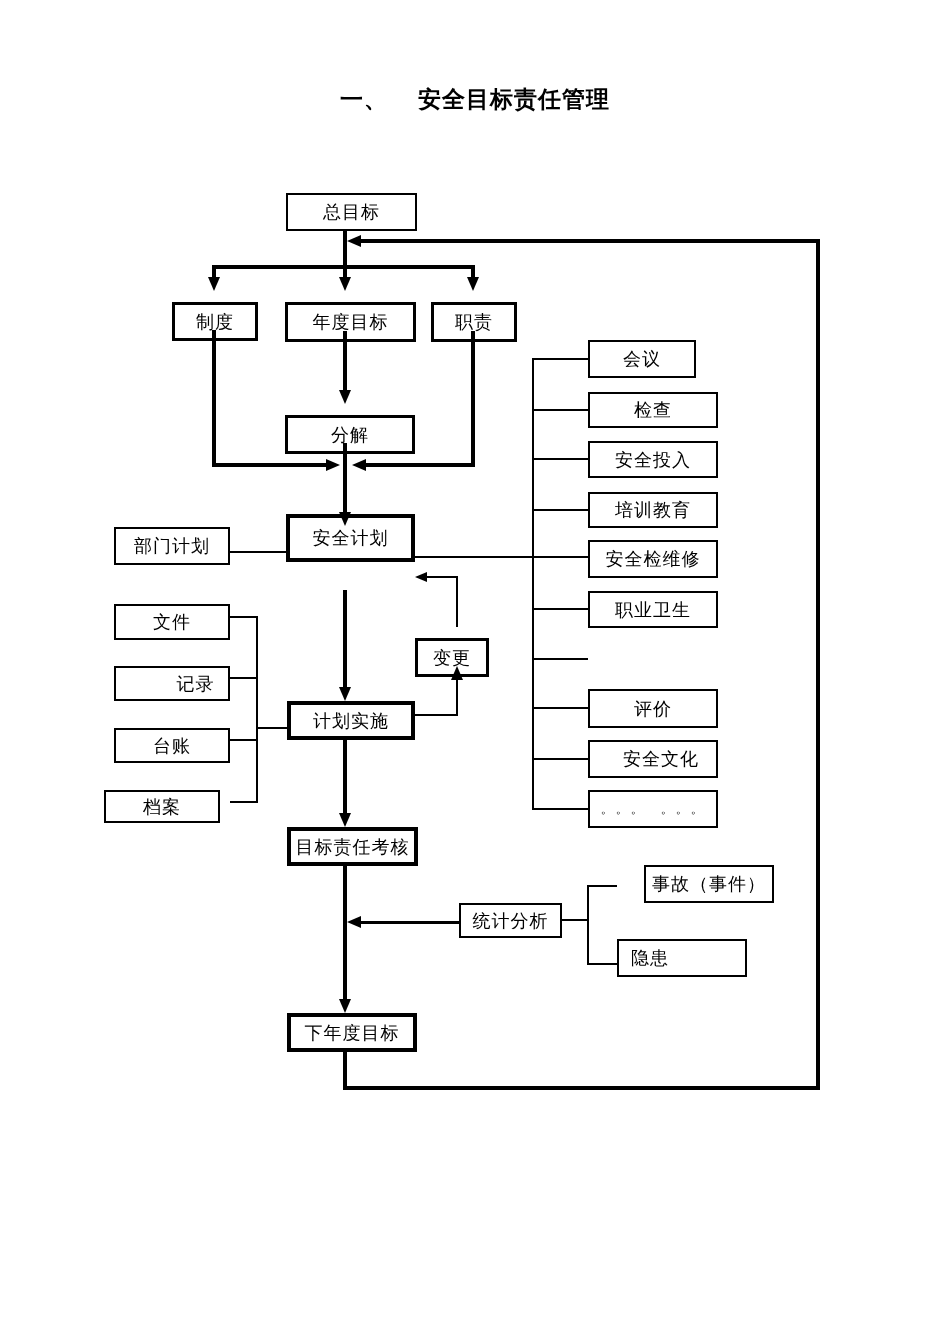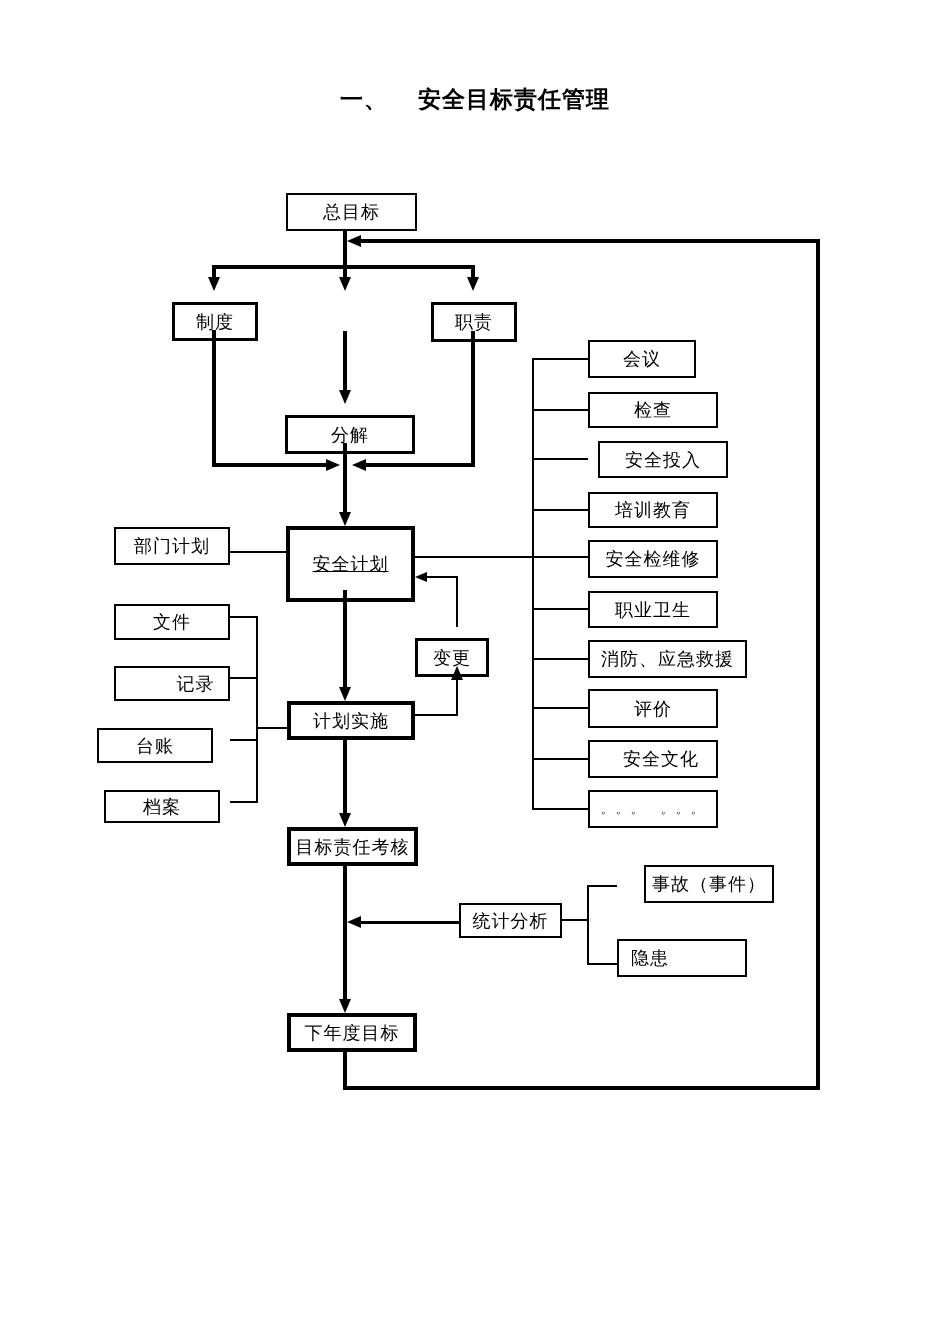--- a/index.html
+++ b/index.html
@@ -33,44 +33,44 @@
 <body>
 
 <div class="page">
 
   <div class="title">
     <span class="pre">一、</span><span>安全目标责任管理</span>
   </div>
 
   <div class="box" style="left:286px;top:193px;width:131px;height:38px;">总目标</div>
   <div class="box b3" style="left:172px;top:291px;width:86px;height:39px;">制度</div>
+  <div class="box b3" style="left:285px;top:291px;width:131px;height:40px;">年度目标</div>
   <div class="box b3" style="left:431px;top:291px;width:86px;height:40px;">职责</div>
   <div class="box b3" style="left:285px;top:404px;width:130px;height:39px;">分解</div>
-  <div class="box b4" style="left:286px;top:526px;width:129px;height:76px;text-decoration:underline;">安全计划</div>
+  <div class="box b4" style="left:286px;top:514px;width:129px;height:48px;">安全计划</div>
   <div class="box" style="left:114px;top:527px;width:116px;height:38px;">部门计划</div>
   <div class="box b3" style="left:415px;top:627px;width:74px;height:39px;">变更</div>
   <div class="box b4" style="left:287px;top:701px;width:128px;height:39px;">计划实施</div>
   <div class="box b4" style="left:287px;top:827px;width:131px;height:39px;">目标责任考核</div>
   <div class="box" style="left:459px;top:903px;width:103px;height:35px;">统计分析</div>
   <div class="box" style="left:617px;top:865px;width:130px;height:38px;margin-left:27px;">事故（事件）</div>
   <div class="box left-pad" style="left:617px;top:939px;width:130px;height:38px;">隐患</div>
   <div class="box b4" style="left:287px;top:1013px;width:130px;height:39px;">下年度目标</div>
 
   <div class="box" style="left:114px;top:604px;width:116px;height:36px;text-align:center;">文件</div>
   <div class="box" style="left:114px;top:666px;width:116px;height:35px;padding-left:47px;">记录</div>
-  <div class="box" style="left:97px;top:728px;width:116px;height:35px;">台账</div>
+  <div class="box" style="left:114px;top:728px;width:116px;height:35px;">台账</div>
   <div class="box" style="left:104px;top:790px;width:116px;height:33px;">档案</div>
 
   <div class="box" style="left:588px;top:340px;width:108px;height:38px;">会议</div>
   <div class="box" style="left:588px;top:392px;width:130px;height:36px;">检查</div>
-  <div class="box" style="left:588px;top:441px;width:130px;height:37px;margin-left:10px;">安全投入</div>
+  <div class="box" style="left:588px;top:441px;width:130px;height:37px;">安全投入</div>
   <div class="box" style="left:588px;top:492px;width:130px;height:36px;">培训教育</div>
   <div class="box" style="left:588px;top:540px;width:130px;height:38px;">安全检维修</div>
   <div class="box" style="left:588px;top:591px;width:130px;height:37px;">职业卫生</div>
-  <div class="box" style="left:588px;top:640px;width:159px;height:38px;">消防、应急救援</div>
   <div class="box" style="left:588px;top:689px;width:130px;height:39px;">评价</div>
   <div class="box" style="left:588px;top:740px;width:130px;height:38px;padding-left:16px;">安全文化</div>
   <div class="box" style="left:588px;top:790px;width:130px;height:38px;font-size:13px;letter-spacing:2px;">。。。　。。。</div>
 
   <div class="v" style="left:343px;top:231px;width:4px;height:37px;"></div>
   <div class="h" style="left:212px;top:265px;width:263px;height:4px;"></div>
   <div class="v" style="left:212px;top:265px;width:4px;height:14px;"></div>
   <div class="arr a-down" style="left:208px;top:277px;"></div>
   <div class="v" style="left:343px;top:265px;width:4px;height:14px;"></div>
   <div class="arr a-down" style="left:339px;top:277px;"></div>

